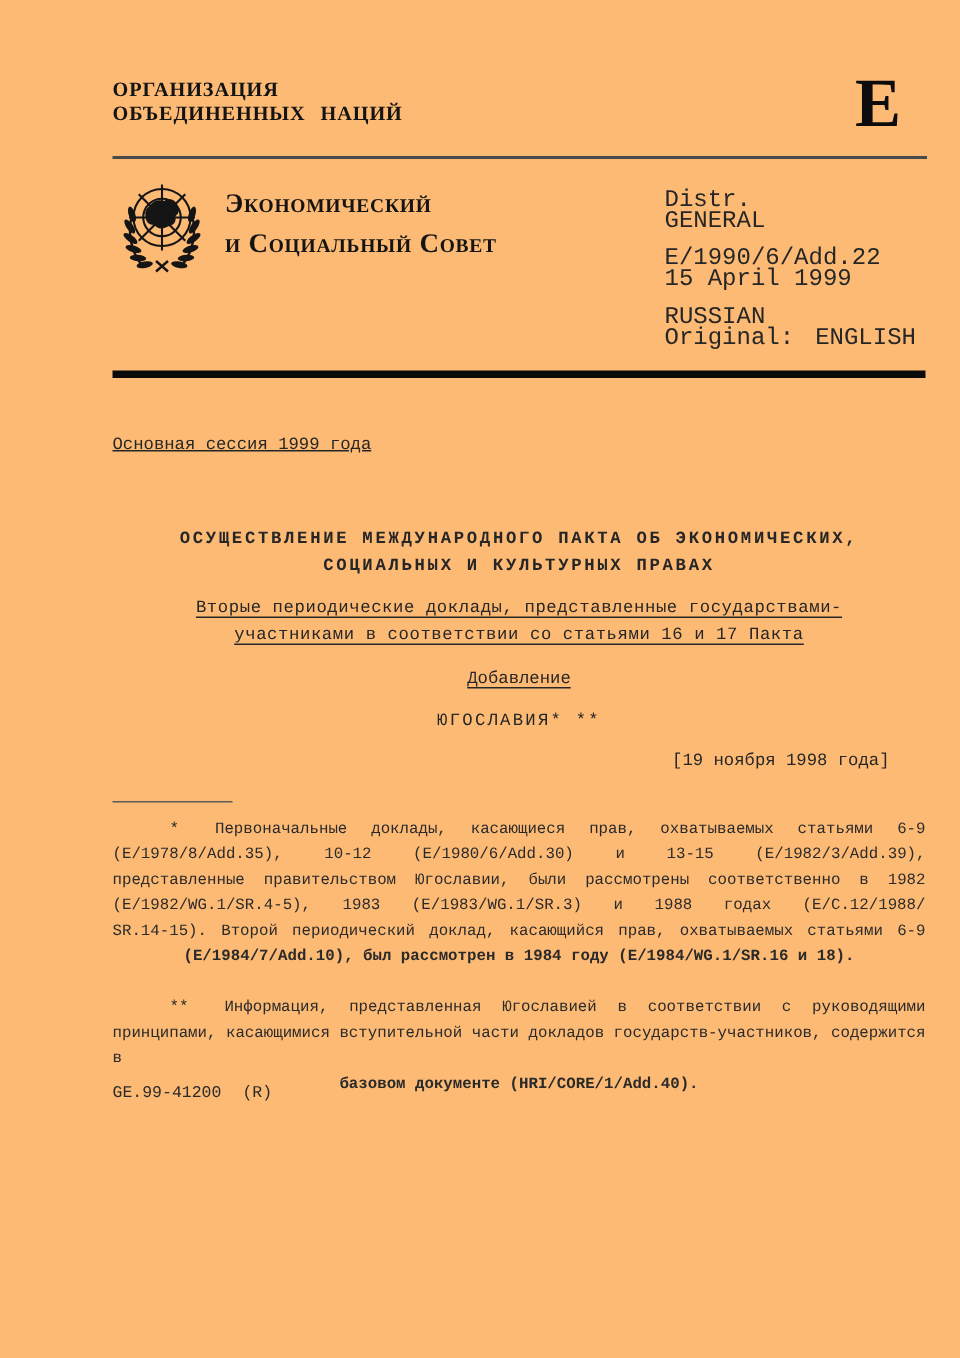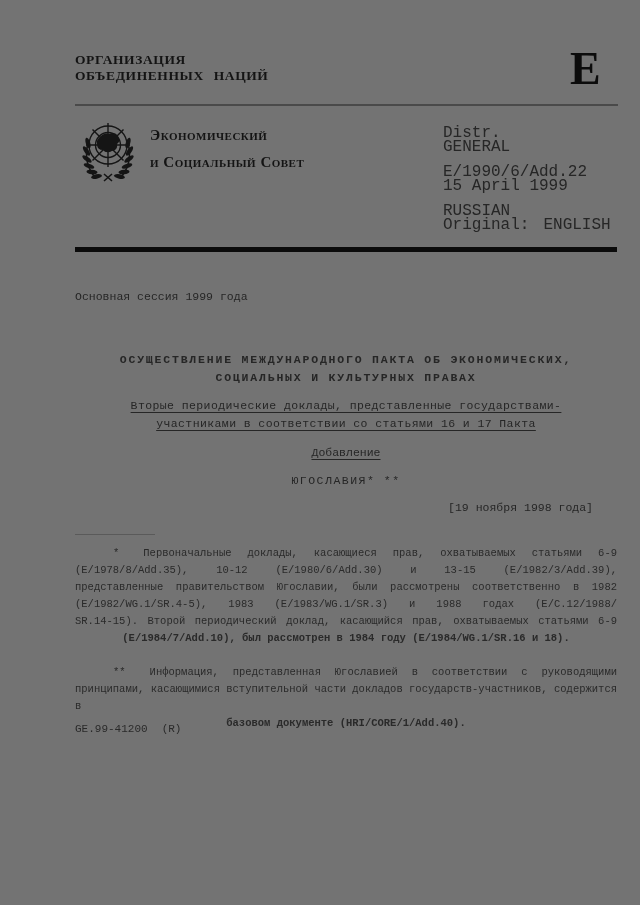--- a/index.html
+++ b/index.html
@@ -1,32 +1,32 @@
 <!DOCTYPE html>
 <html><head>
 <meta charset="utf-8">
 <style>
   html,body { margin:0; padding:0; background:#ffffff; }
   .page {
-    position:relative; width:640px; height:905px; background:#737373;
+    position:relative; width:640px; height:905px; background:#fdba74;
     overflow:hidden; color:#1e1e1e;
   }
   .serif { font-family:"Liberation Serif","DejaVu Serif",serif; }
   .mono  { font-family:"Liberation Mono","DejaVu Sans Mono",monospace; }
 
   
   .org-name { position:absolute; left:75px; top:52px; font-size:13.5px; font-weight:bold;
               letter-spacing:0.6px; line-height:15.5px; color:#141414; }
   .org-name .l2 { word-spacing:6px; }
   .big-e { position:absolute; left:570px; top:44px; font-size:46px; font-weight:bold; color:#0c0c0c; line-height:50px; }
   .rule-thin { position:absolute; left:75px; top:104px; width:543px; height:2px; background:#4a4a4a; }
 
   
   .emblem { position:absolute; left:78px; top:114px; width:60px; height:72px; }
-  .council { position:absolute; left:150px; top:122px; font-size:15px; font-weight:bold;
+  .council { position:absolute; left:150px; top:122px; font-size:18px; font-weight:bold;
              font-variant:small-caps; letter-spacing:0.5px; line-height:27px; color:#141414; }
   .distr { position:absolute; left:443px; top:127px; font-size:16px; line-height:13.5px; color:#262626; }
   .distr .gap { height:12px; }
   .distr .pair span + span { margin-left:14px; }
 
   .rule-thick { position:absolute; left:75px; top:247px; width:542px; height:5px; background:#0b0b0b; }
 
   
   .content { position:absolute; left:75px; top:0; width:542px; }
   .line { position:absolute; width:100%; font-size:11.5px; line-height:17px; color:#262626; white-space:pre; }
@@ -108,21 +108,21 @@
     <div>RUSSIAN</div>
     <div class="pair">
       <span>Original:</span><span>ENGLISH</span>
     </div>
   </div>
 
   <div class="rule-thick"></div>
 
   <div class="content mono">
 
-    <div class="line" style="top:288px;">Основная сессия 1999 года</div>
+    <div class="line" style="top:288px;text-decoration:underline;">Основная сессия 1999 года</div>
 
     <div class="line center title-sp" style="top:351px;">ОСУЩЕСТВЛЕНИЕ МЕЖДУНАРОДНОГО ПАКТА ОБ ЭКОНОМИЧЕСКИХ,</div>
     <div class="line center title-sp" style="top:369px;">СОЦИАЛЬНЫХ И КУЛЬТУРНЫХ ПРАВАХ</div>
 
     <div class="line center sub-sp und" style="top:397px;text-decoration:underline;">Вторые периодические доклады, представленные государствами-</div>
     <div class="line center sub-sp und" style="top:415px;">участниками в соответствии со статьями 16 и 17 Пакта</div>
 
     <div class="line center und" style="top:444px;">Добавление</div>
 
     <div class="line center country-sp" style="top:472px;text-align:center;">ЮГОСЛАВИЯ* **</div>

